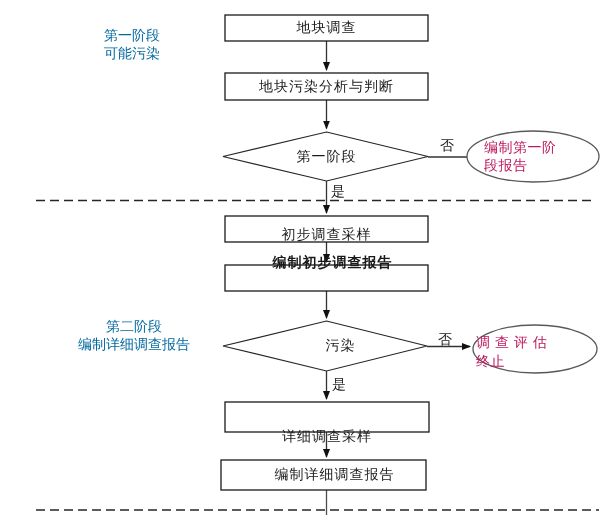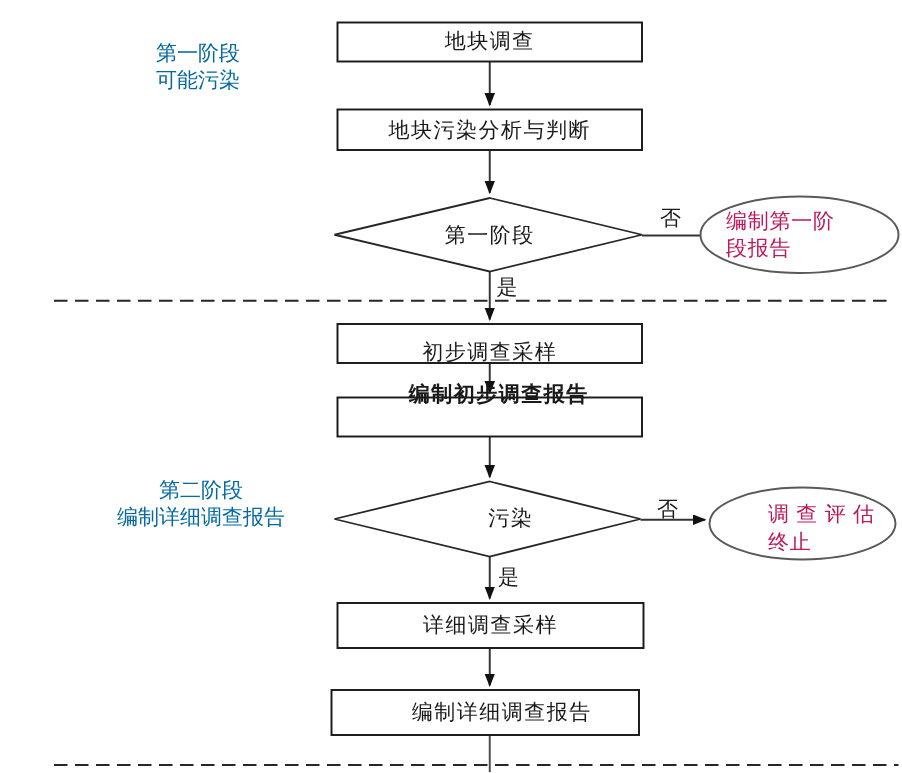--- a/index.html
+++ b/index.html
@@ -99,25 +99,25 @@
   <div class="node-text" style="left:225px; top:73px; width:203px; height:27px;">地块污染分析与判断</div>
   <div class="node-text" style="left:225px; top:15px; width:203px; height:26px;">地块调查</div>
   <div class="node-text" style="left:226px; top:144px; width:201px; height:26px;">第一阶段</div>
   <div class="multi-line" style="left:484px; top:138px;">
     <div>编制第一阶</div>
     <div>段报告</div>
   </div>
   <div class="node-text" style="left:225px; top:216px; width:203px; height:38px;">初步调查采样</div>
   <div class="node-text" style="left:225px; top:250px; width:215px; height:26px;font-weight:bold;">编制初步调查报告</div>
   <div class="node-text" style="left:240px; top:333px; width:201px; height:26px;">污染</div>
-  <div class="multi-line" style="left:512px; top:333px; line-height:19px;">
+  <div class="multi-line" style="left:476px; top:333px; line-height:19px;">
     <div>调 查 评 估</div>
     <div>终止</div>
   </div>
-  <div class="node-text" style="left:225px; top:402px; width:204px; height:30px;">详细调查采样</div>
+  <div class="node-text" style="left:225px; top:422px; width:204px; height:30px;">详细调查采样</div>
   <div class="node-text" style="left:221px; top:460px; width:227px; height:30px;">编制详细调查报告</div>
 
   <span class="edge-label" style="left:440px; top:138px;">否</span>
   <span class="edge-label" style="left:331px; top:184px;">是</span>
   <span class="edge-label" style="left:438px; top:332px;">否</span>
   <span class="edge-label" style="left:332px; top:377px;">是</span>
 
 </div>
 
 </body></html>

